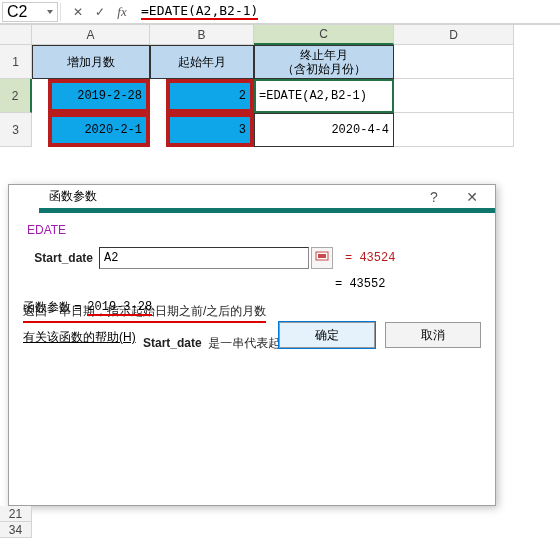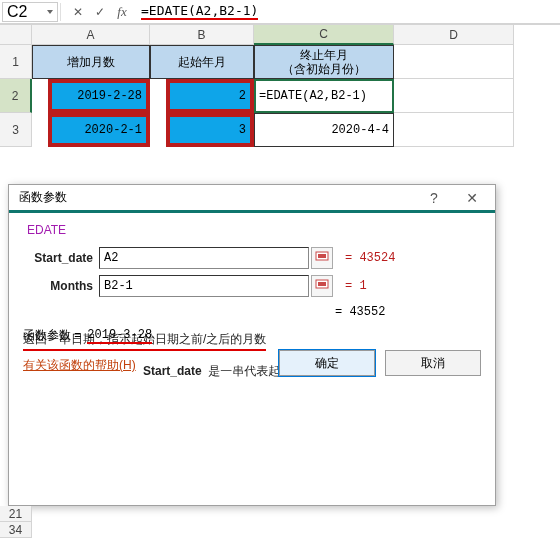--- a/index.html
+++ b/index.html
@@ -149,23 +149,24 @@
     background: #fff;
     border: 1px solid #a0a0a0;
     box-shadow: 2px 2px 8px rgba(0,0,0,0.25);
   }
   .dlg-title {
     height: 28px;
     display: flex;
     align-items: center;
     justify-content: space-between;
     padding: 0 6px 0 10px;
-    border-bottom: 3px solid #0f766e;
-    background: #fff;
-    font-size: 12px;
+    border-bottom: 5px solid #0f766e;
+    background: #fff;
+    font-size: 12px;
+    margin-left: 30px;
   }
   .dlg-title-right { display: flex; align-items: center; gap: 4px; }
   .dlg-tbtn {
     width: 34px; height: 24px;
     display: flex; align-items: center; justify-content: center;
     color: #555; font-size: 14px;
   }
   .dlg-body { padding: 6px 14px 8px 14px; position: relative; }
   .funcname {
     font-size: 12px; color: #a21caf; margin: 4px 0 10px 4px;
@@ -212,21 +213,21 @@
     left: 14px; bottom: 44px;
     font-size: 12px;
     display: flex; align-items: center;
   }
   .calc-row .val { font-family: "Courier New", monospace; margin-left: 6px; }
   .helprow {
     position: absolute;
     left: 14px; bottom: 14px;
     font-size: 12px;
   }
-  .helprow a { color: #c2410c; text-decoration: underline; }
+  .helprow a { color: #000000; text-decoration: underline; }
   .btns {
     position: absolute;
     right: 14px; bottom: 12px;
     display: flex; gap: 10px;
   }
   .btn {
     width: 96px; height: 26px;
     border: 1px solid #999;
     background: #f3f3f3;
     display: flex; align-items: center; justify-content: center;
@@ -302,33 +303,20 @@
       </div>
       <div class="collapse-btn">
         <svg viewBox="0 0 14 14">
             <rect x="1" y="1" width="12" height="8" fill="#fff" stroke="#ca4a4a"></rect>
             <rect x="3" y="3" width="8" height="4" fill="#ca4a4a"></rect>
           </svg>
       </div>
       <div class="argresult">= 43524</div>
     </div>
 
-    <div class="argrow">
-      <div class="arglabel">Months</div>
-      <div class="arginput">
-        <span>B2-1</span>
-      </div>
-      <div class="collapse-btn">
-        <svg viewBox="0 0 14 14">
-            <rect x="1" y="1" width="12" height="8" fill="#fff" stroke="#ca4a4a"></rect>
-            <rect x="3" y="3" width="8" height="4" fill="#ca4a4a"></rect>
-          </svg>
-      </div>
-      <div class="argresult">= 1</div>
-    </div>
 
     <div class="resrow">= 43552</div>
 
     <div class="desc">
       <span class="underline-red">返回一串日期，指示起始日期之前/之后的月数</span>
     </div>
 
     <div class="subdesc">
       <b>Start_date</b>&nbsp;&nbsp;<span>是一串代表起始日期的日期</span>
     </div>

